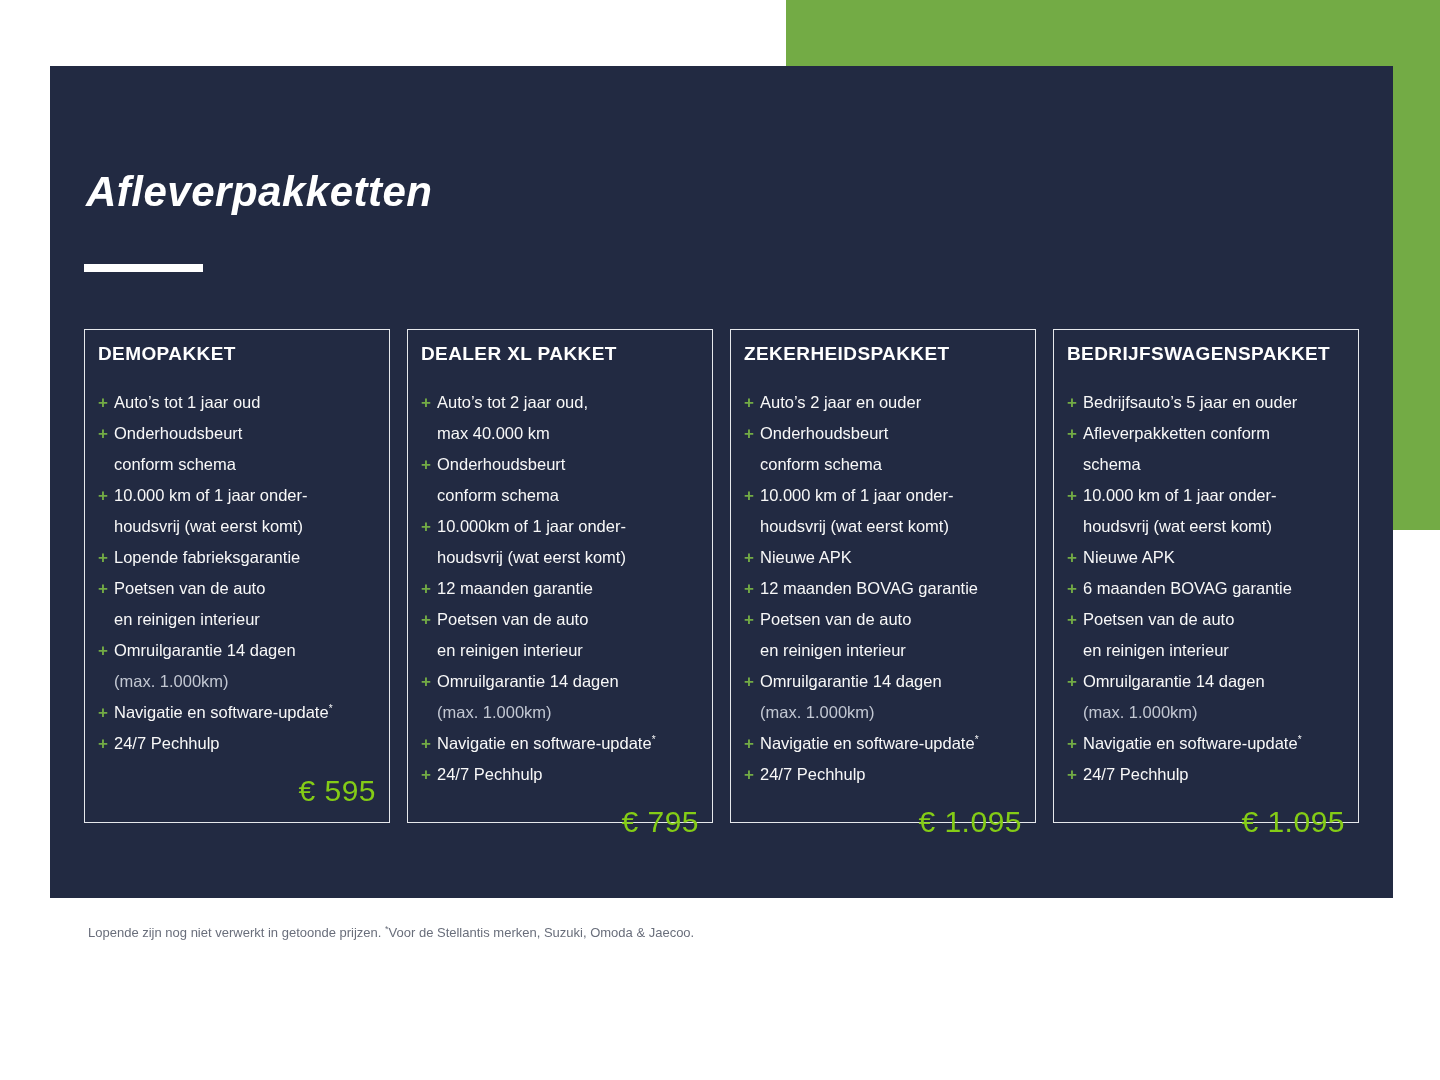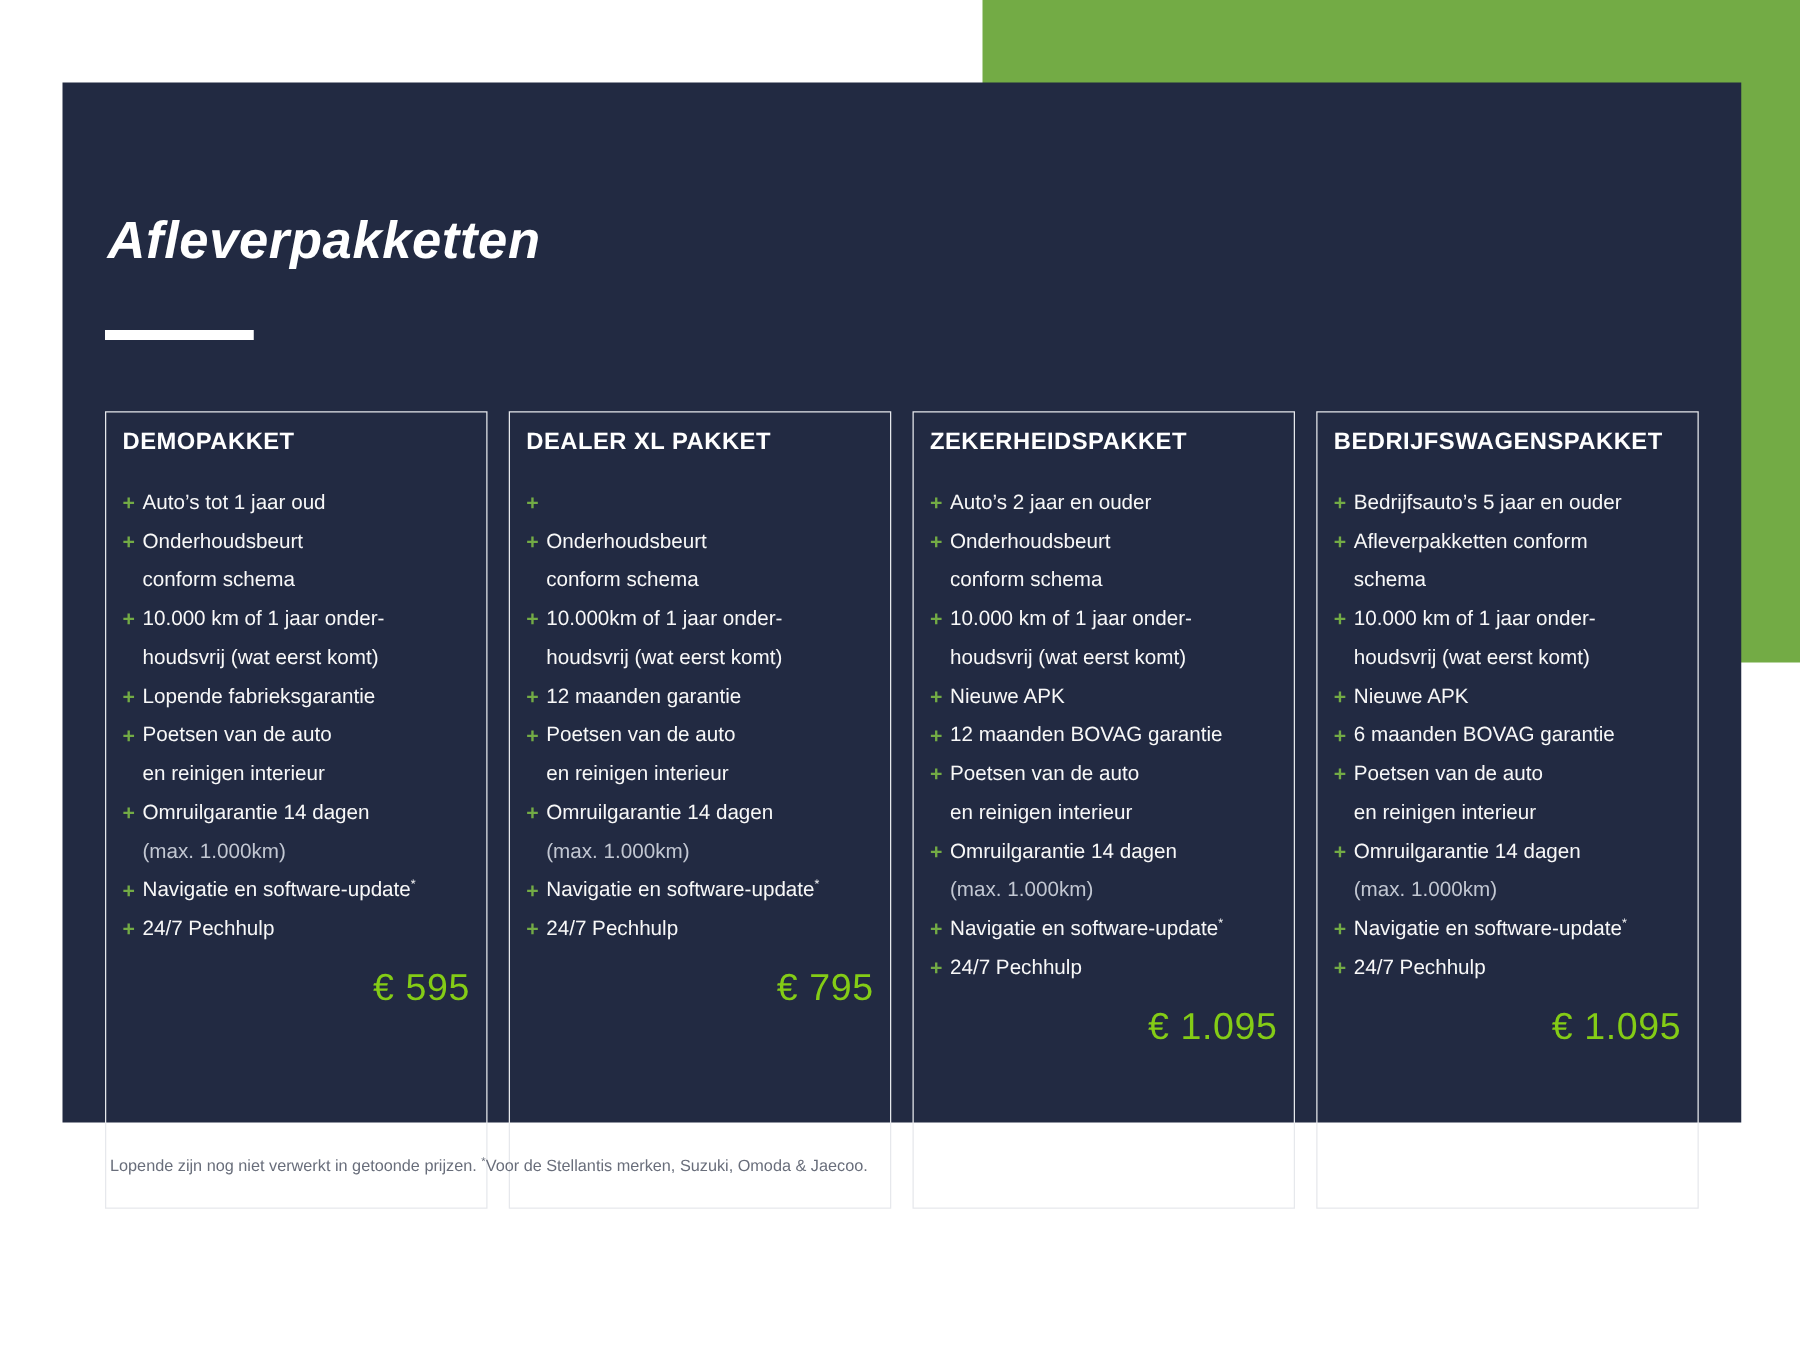--- a/index.html
+++ b/index.html
@@ -19,21 +19,21 @@
 
   .navy-panel{position:absolute;left:50px;top:66px;width:1343px;height:832px;background:var(--navy);}
 
   .page-title{position:absolute;left:36px;top:100px;font-size:42px;line-height:52px;
     font-weight:700;color:#ffffff;letter-spacing:0.5px;font-style:italic;}
 
   .title-underline{position:absolute;left:34px;top:198px;width:119px;height:8px;background:#ffffff;}
 
   .packages-row{position:absolute;left:34px;top:263px;display:flex;gap:17px;}
 
-  .card{width:306px;height:638px;border:1px solid var(--border);
+  .card{width:306px;height:494px;border:1px solid var(--border);
     padding:14px 13px 0 13px;display:flex;flex-direction:column;}
 
   .card-title{font-size:19px;line-height:20px;font-weight:700;color:#ffffff;letter-spacing:0.4px;}
 
   .feature-list{list-style:none;margin-top:23px;}
   .feature{display:flex;align-items:flex-start;}
   .plus{width:16px;flex:0 0 16px;color:var(--green);font-weight:700;
     font-size:17px;line-height:31px;}
   .lines{flex:1;display:block;}
   .line{display:block;font-size:16.5px;line-height:31px;color:var(--text);}
@@ -115,20 +115,22 @@
           </ul>
     <div class="price">€ 595</div>
   </div>
 
   <div class="card">
     <h2 class="card-title">DEALER XL PAKKET</h2>
     <ul class="feature-list">
             <li class="feature">
               <span class="plus">+</span>
               <span class="lines">
+                <span class="line">Auto’s tot 2 jaar oud,</span>
+                <span class="line">max 40.000 km</span>
               </span>
             </li>
             <li class="feature">
               <span class="plus">+</span>
               <span class="lines">
                 <span class="line">Onderhoudsbeurt</span>
                 <span class="line">conform schema</span>
               </span>
             </li>
             <li class="feature">

